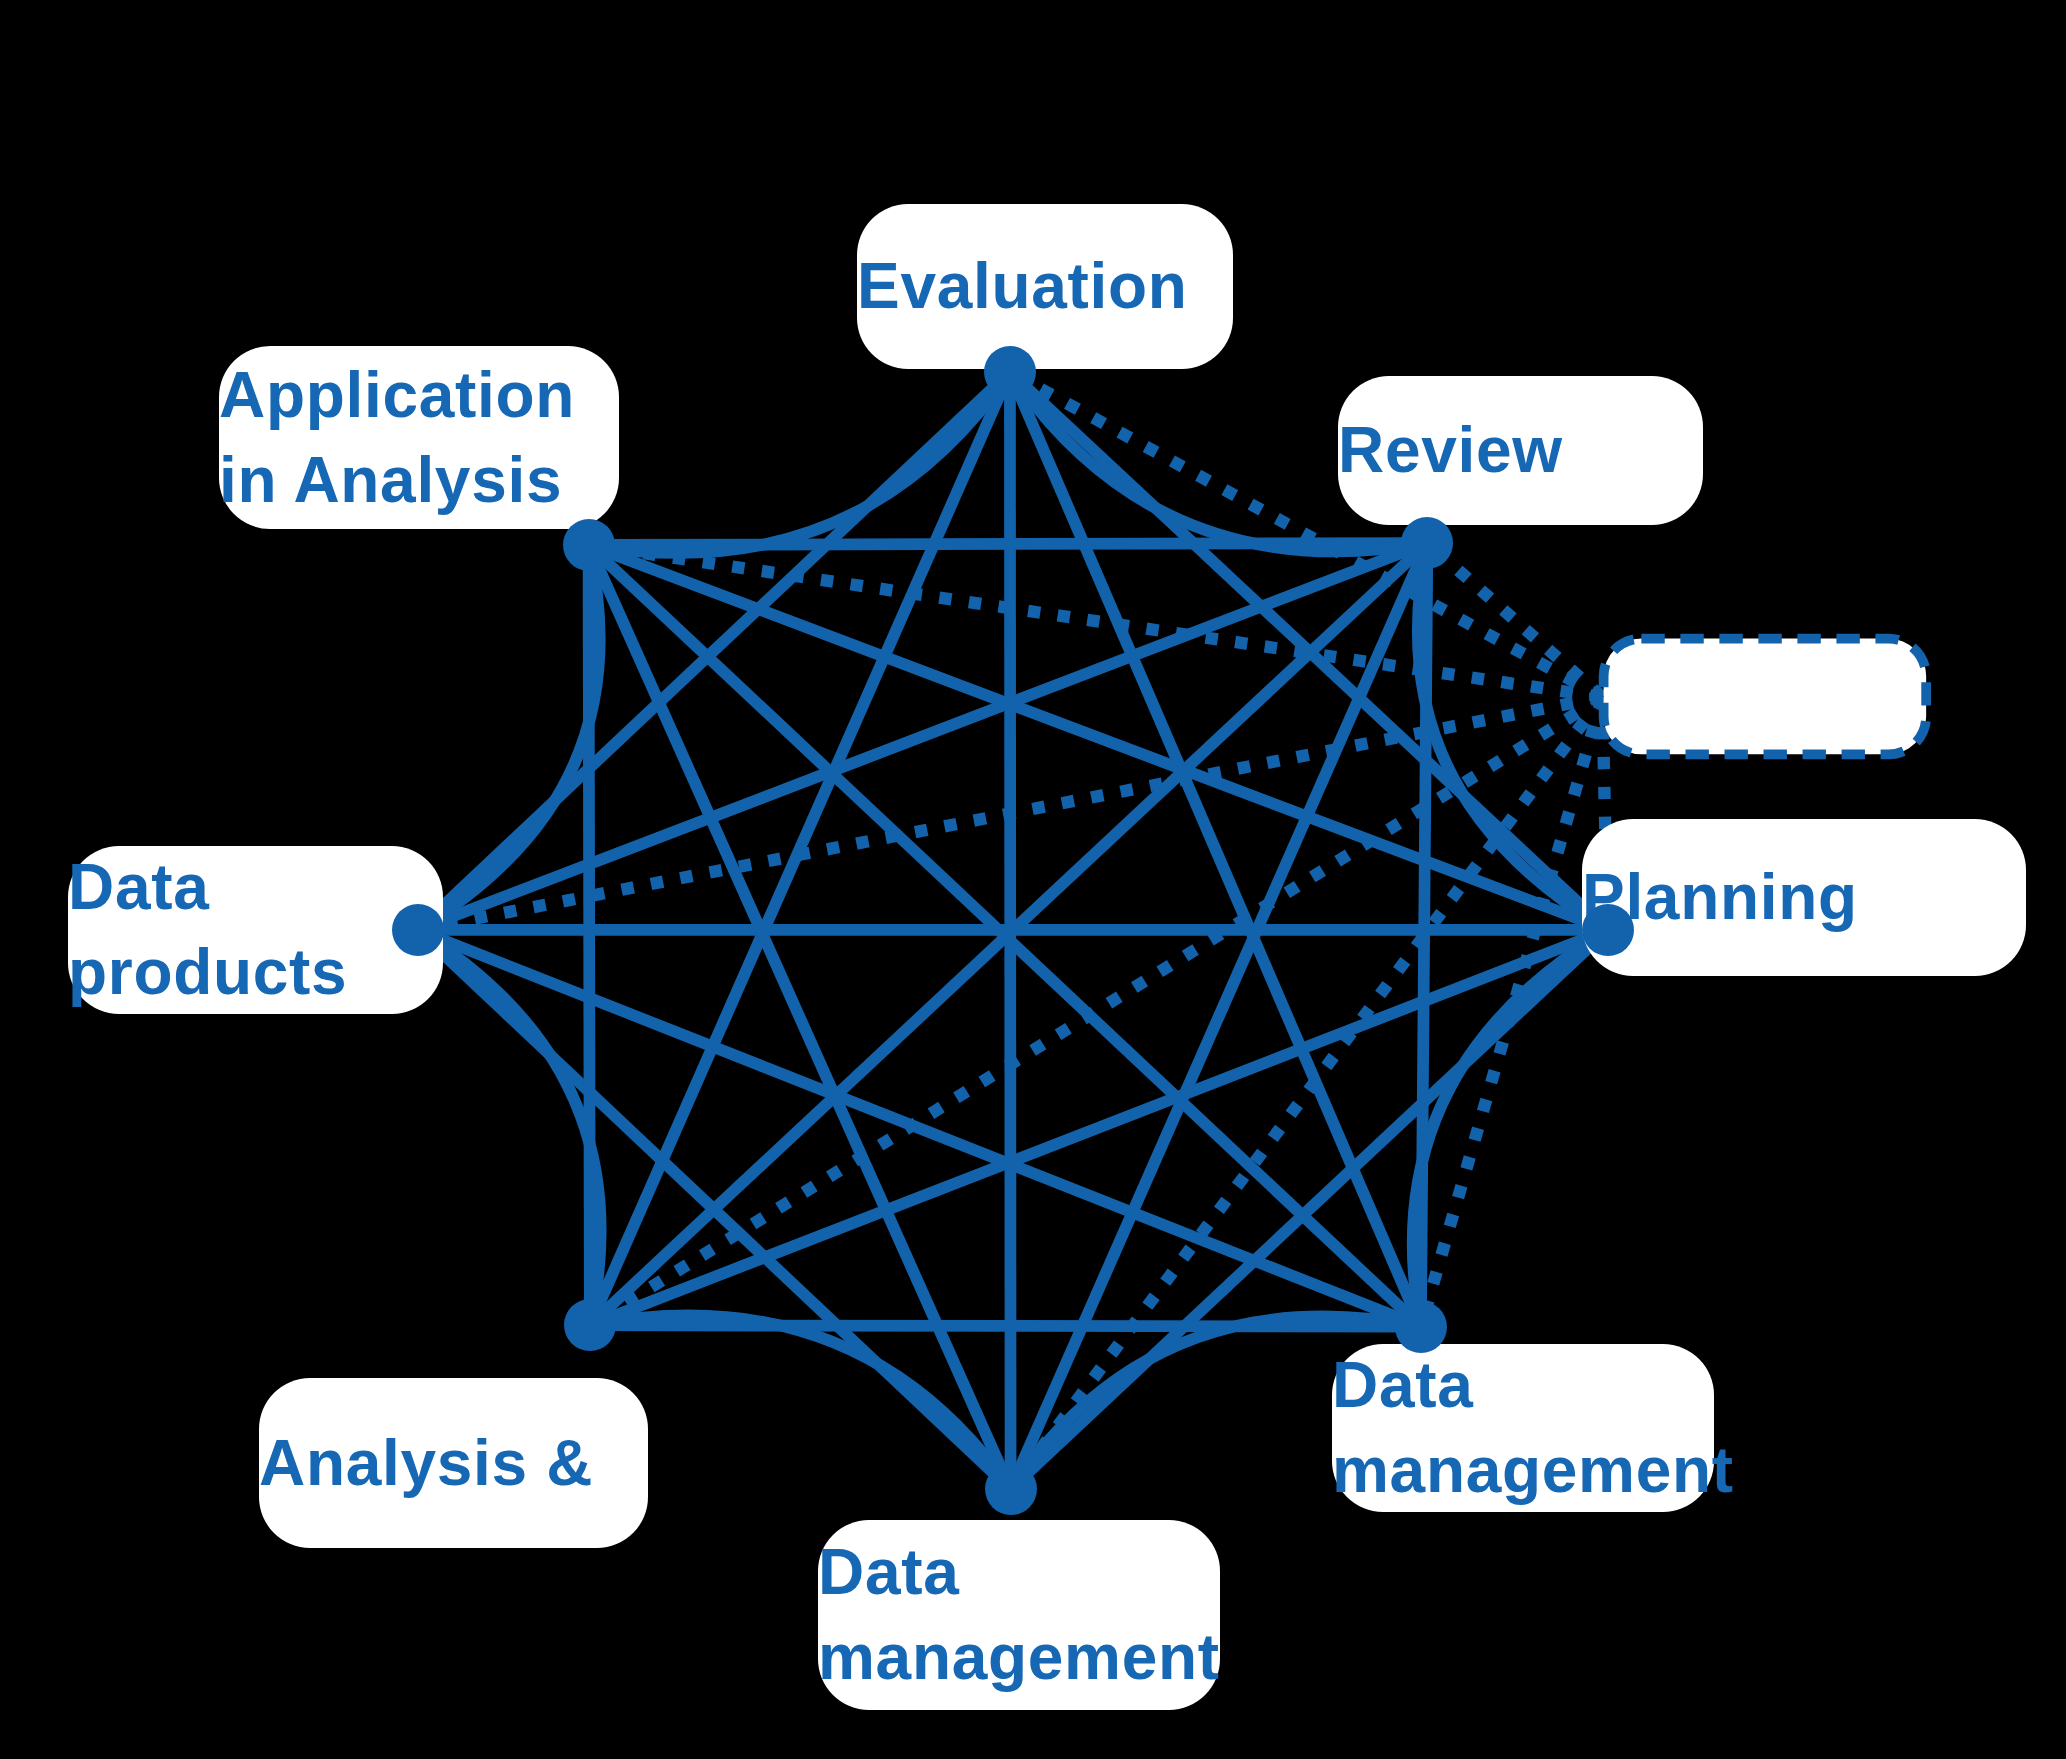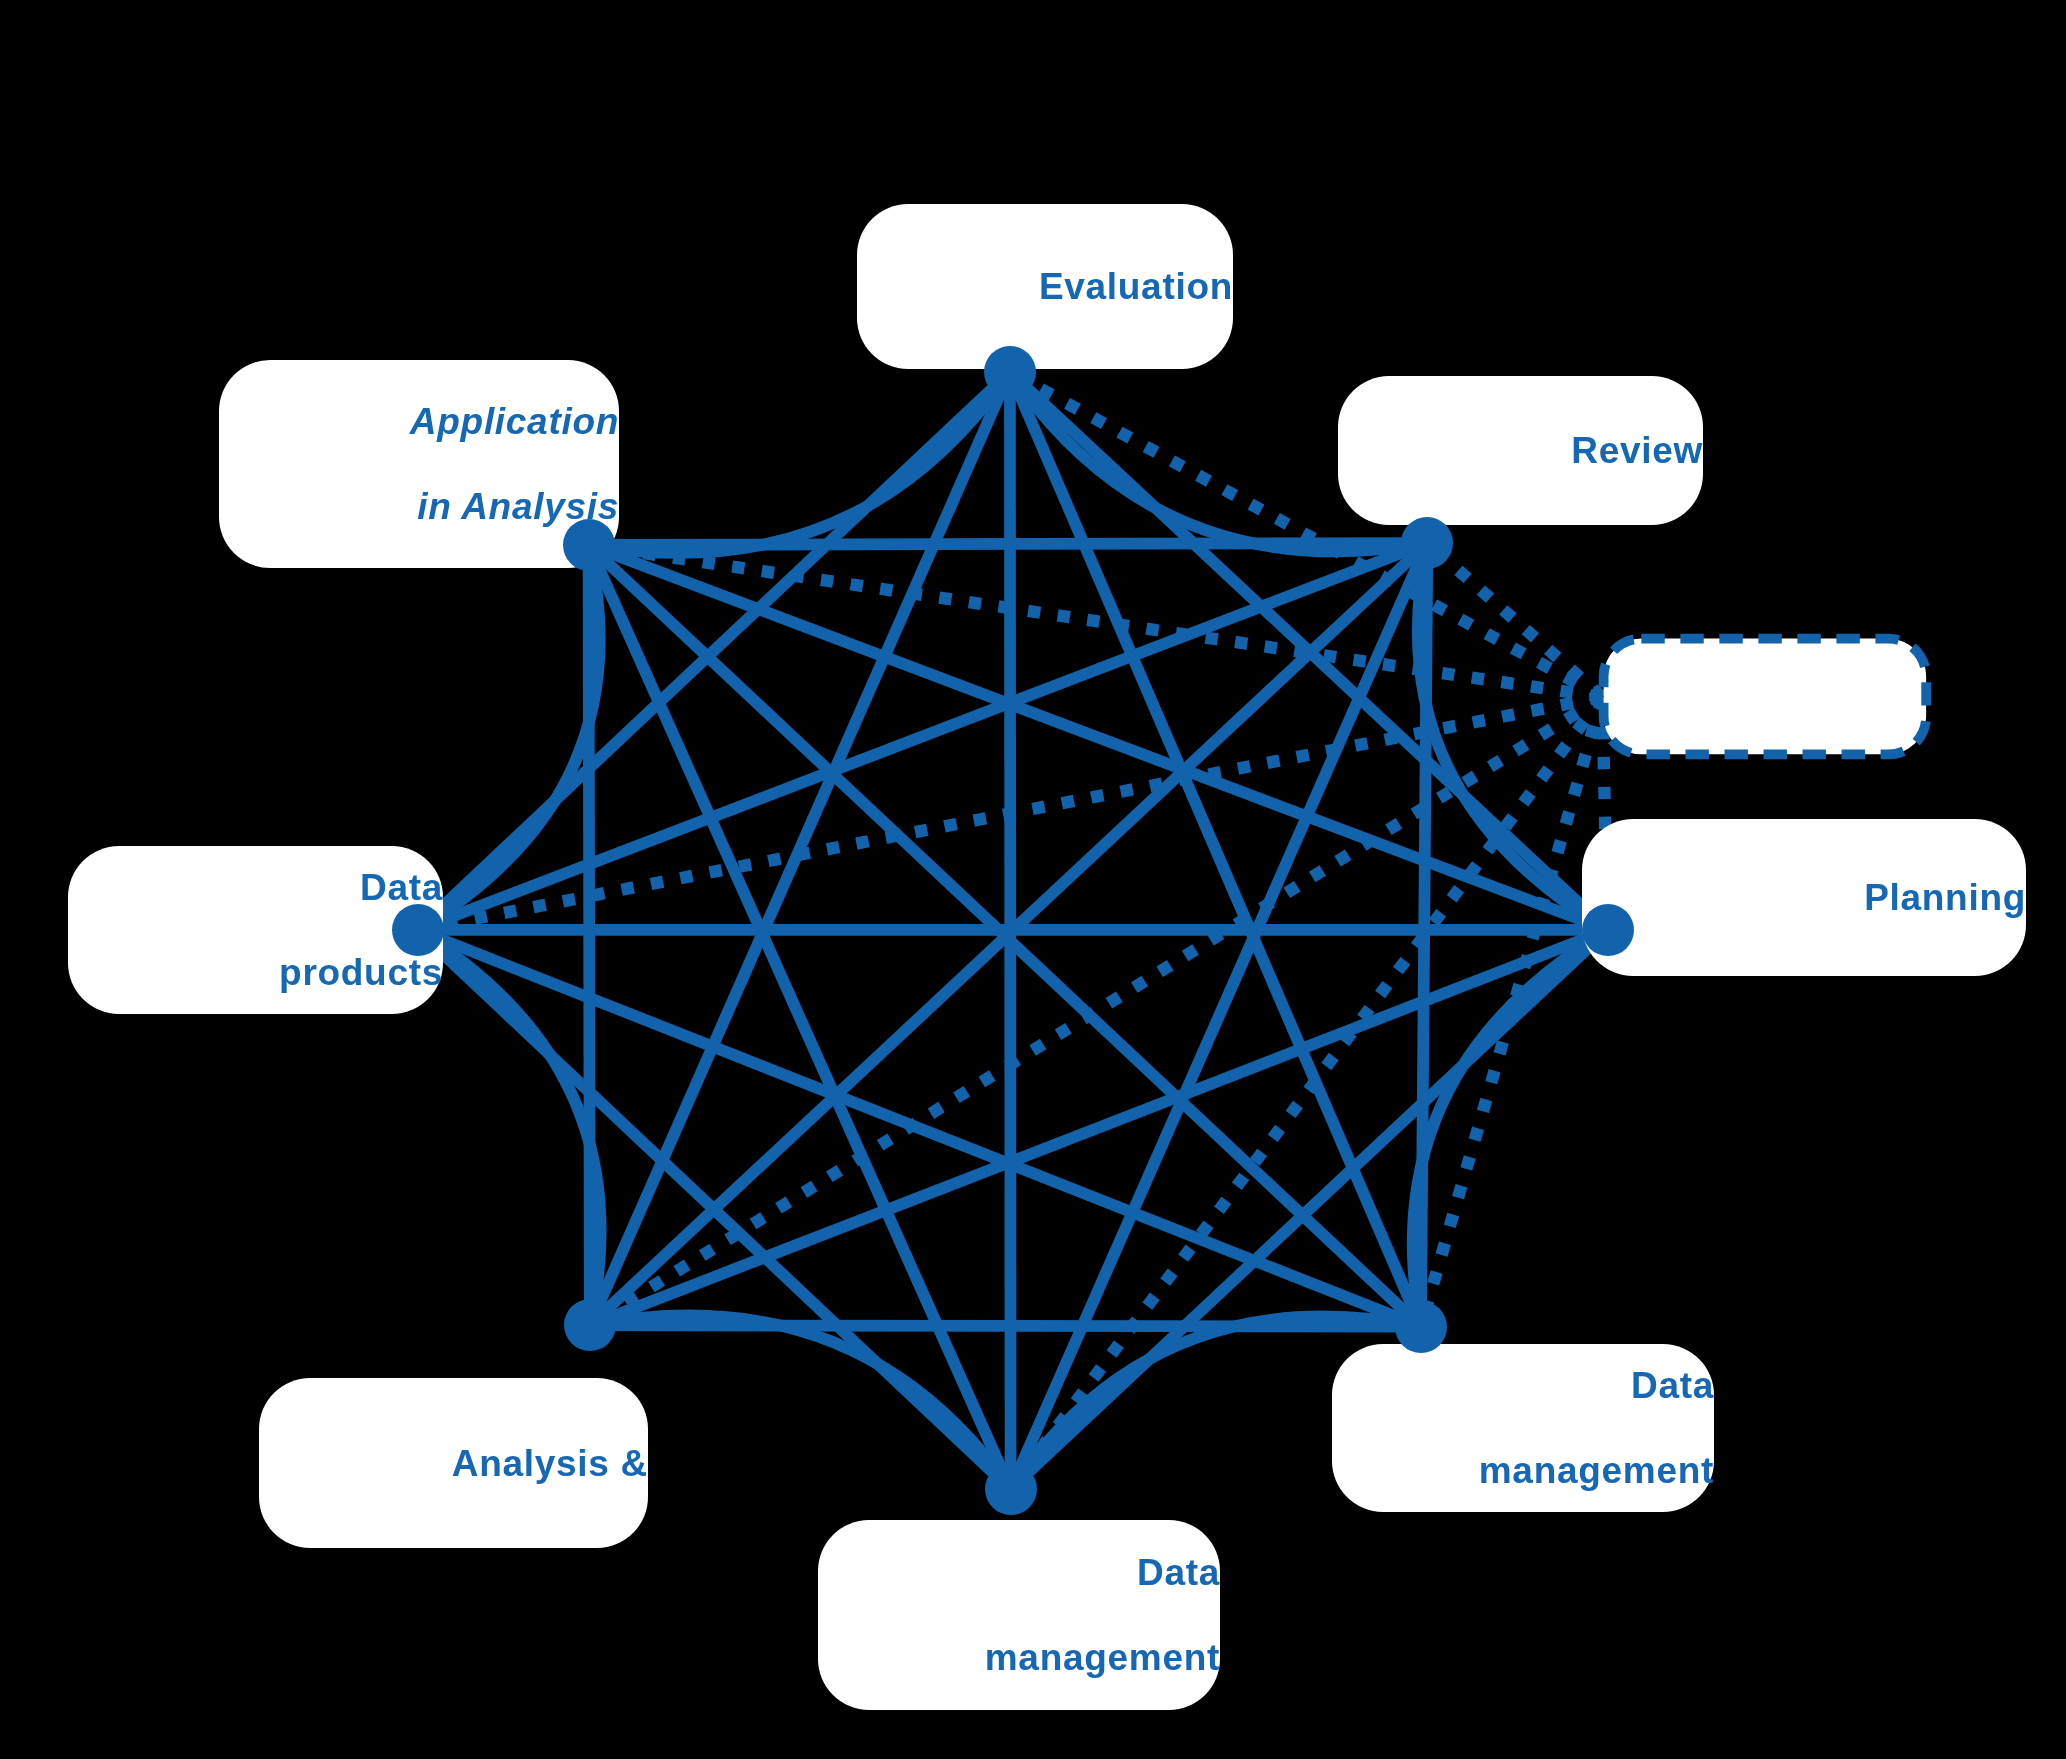--- a/index.html
+++ b/index.html
@@ -15,24 +15,24 @@
     background:var(--bg,#000);
   }
   #edge-layer{
     position:absolute;left:0;top:0;z-index:1;
   }
   .node-box{
     position:absolute;z-index:2;
     background:var(--box,#fff);
     border-radius:51px;
     display:flex;flex-direction:column;
-    align-items:flex-end;justify-content:center;
+    align-items:flex-start;justify-content:center;
     text-align:center;
     color:var(--text,#1667b4);
-    font-size:37px;font-weight:bold;
+    font-size:64px;font-weight:bold;
     line-height:85px;
     letter-spacing:0.7px;
   }
   .node-dot{
     position:absolute;z-index:3;
     width:52px;height:52px;border-radius:50%;
     background:var(--line,#1263ac);
   }
   .label-line{display:block;}
 </style>
@@ -105,21 +105,21 @@
 
   <div class="node-box" style="left:259px;top:1345px;width:389px;height:170px;margin-top:33px;">
     <span class="label-line">Analysis &amp;</span>
   </div>
 
   <div class="node-box" style="left:68px;top:846px;width:375px;height:168px;">
     <span class="label-line">Data</span>
     <span class="label-line">products</span>
   </div>
 
-  <div class="node-box" style="left:219px;top:360px;width:400px;height:208px;font-style:italic;">
+  <div class="node-box" style="left:219px;top:346px;width:400px;height:183px;">
     <span class="label-line">Application</span>
     <span class="label-line">in Analysis</span>
   </div>
 
   <div class="node-dot" style="left:984px;top:346px;"></div>
   <div class="node-dot" style="left:1401px;top:517px;"></div>
   <div class="node-dot" style="left:1582px;top:904px;"></div>
   <div class="node-dot" style="left:1395px;top:1301px;"></div>
   <div class="node-dot" style="left:985px;top:1463px;"></div>
   <div class="node-dot" style="left:564px;top:1299px;"></div>

